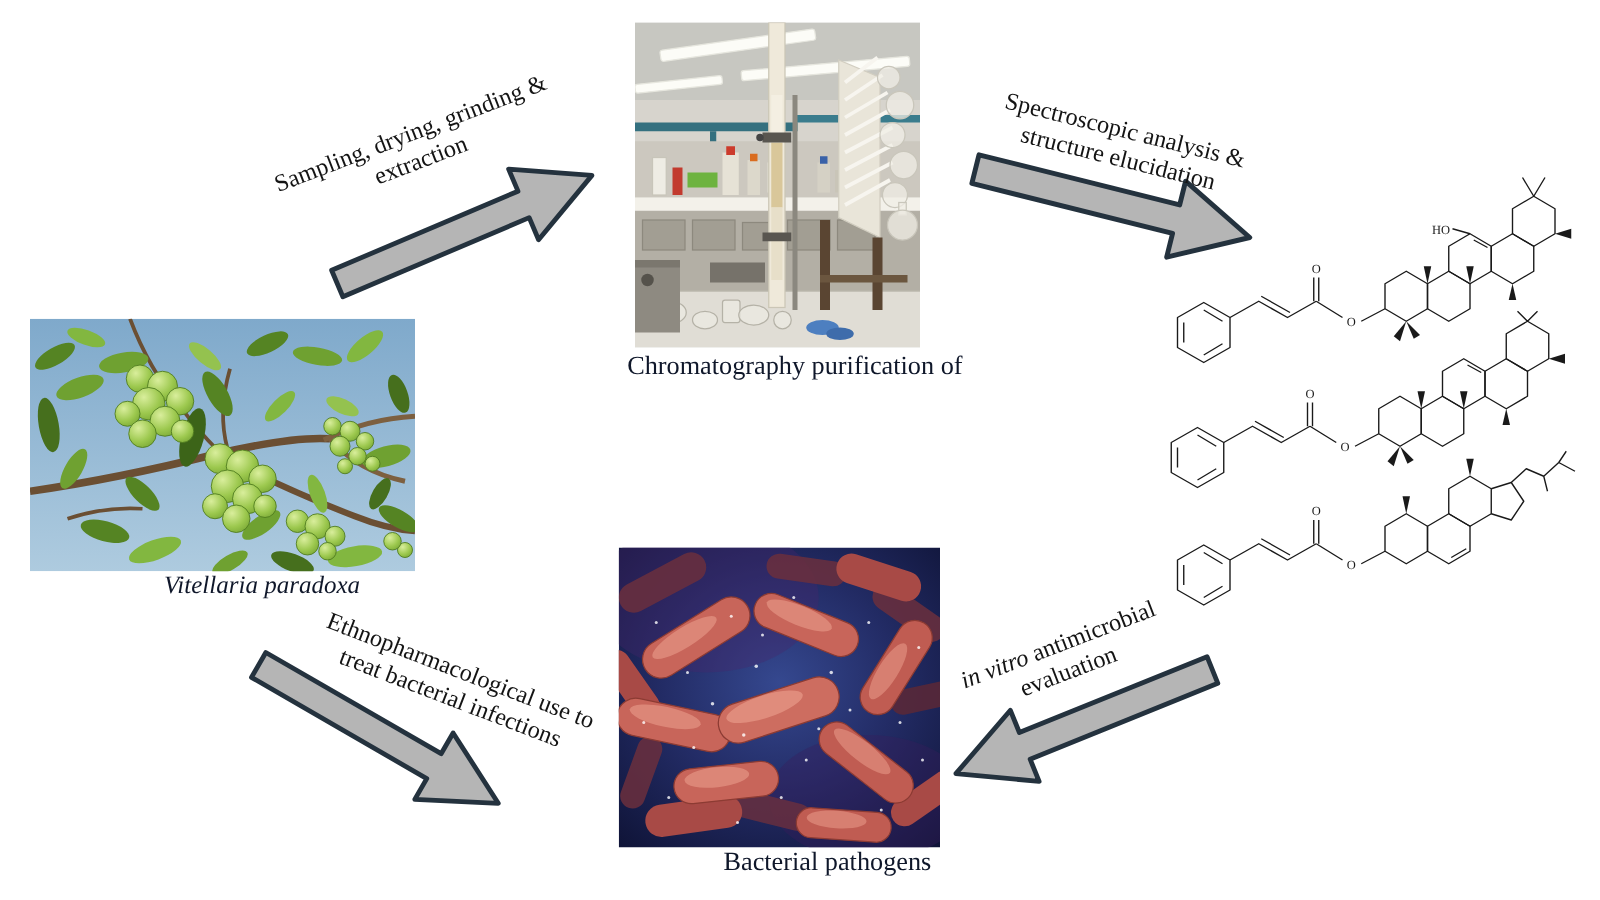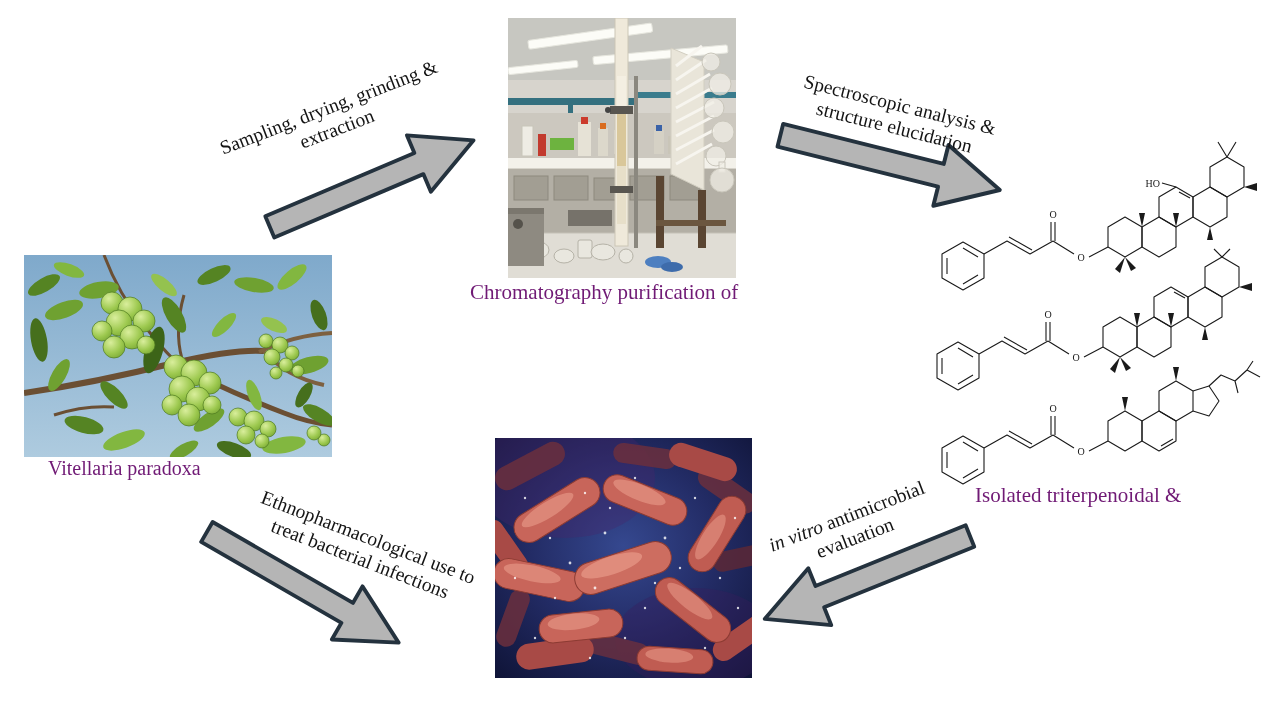--- a/index.html
+++ b/index.html
@@ -1,20 +1,20 @@
 <!DOCTYPE html>
 <html><head>
 <meta charset="utf-8">
 <style>
   html,body{margin:0;padding:0;background:#fff;}
   .stage{position:relative;width:1280px;height:720px;background:#ffffff;overflow:hidden;
          font-family:"Liberation Serif","DejaVu Serif",serif;color:#111;}
   .abs{position:absolute;}
-  .caption{position:absolute;text-align:left;font-size:21px;line-height:1.12;color:#701a75;}
-  .caption.italic{font-size:20px;}
+  .caption{position:absolute;text-align:right;font-size:21px;line-height:1.12;color:#0f172a;}
+  .caption.italic{font-style:italic;font-size:20px;}
   .arrow-label{position:absolute;text-align:center;font-size:19.5px;line-height:1.16;
                white-space:nowrap;color:#141414;}
   .arrow-label .it{font-style:italic;}
   svg{display:block;overflow:visible;}
   .molecule text{font-family:"Liberation Serif","DejaVu Serif",serif;font-size:10px;fill:#1a1a1a;}
   .molecule path,.molecule polygon.ring{fill:none;stroke:#1a1a1a;stroke-width:1.1;stroke-linejoin:round;}
   .molecule polygon.wedge{fill:#1a1a1a;stroke:none;}
   .blockarrow polygon{fill:#b5b5b5;stroke:#24323e;stroke-width:4;stroke-linejoin:round;}
 </style>
 </head>
@@ -290,20 +290,21 @@
         <circle cx="240" cy="80" r="1.2"></circle>
           <circle cx="20" cy="140" r="1.2"></circle>
           <circle cx="75" cy="125" r="1.4"></circle>
         <circle cx="160" cy="145" r="1.2"></circle>
           <circle cx="115" cy="70" r="1.2"></circle>
           <circle cx="243" cy="170" r="1.2"></circle>
         <circle cx="95" cy="220" r="1.2"></circle>
       </g>
     </svg>
   </div>
+  <div class="caption" style="left:500px;top:678px;width:245px;">Bacterial pathogens</div>
 
   <div class="abs" style="left:935px;top:108px;width:330px;height:205px;">
     <svg class="molecule" viewBox="0 0 330 205" width="330" height="205">
       <path d="M28 134 L49 146 L49 170 L28 182 L7 170 L7 146 Z M28 140 L43 149 M43 167 L28 176 M12 150 L12 166"></path>
       <path d="M49 146 L72 133 L95 146 L118 133 M74 129 L97 142 M116 133 L116 114 M120 133 L120 114 M118 133 L139 146 M154 149 L173 139"></path>
       <text x="118" y="110" text-anchor="middle">O</text>
       <text x="146" y="153" text-anchor="middle">O</text>
       <path d="M190 109 L207 119 L207 139 L190 149 L173 139 L173 119 Z"></path>
       <path d="M224 109 L241 119 L241 139 L224 149 L207 139 L207 119 Z"></path>
       <path d="M241 79 L258 89 L258 109 L241 119 L224 109 L224 89 Z"></path>
@@ -351,21 +352,20 @@
       <path d="M224 51 L241 61 L241 81 L224 91 L207 81 L207 61 Z"></path>
       <path d="M241 21 L258 31 L258 51 L241 61 L224 51 L224 31 Z"></path>
       <path d="M258 31 L274 26 L284 41 L274 56 L258 51"></path>
       <path d="M226 86 L238 79"></path>
       <path d="M274 26 L286 15 L300 21 L312 10 L325 17 M312 10 L318 1 M300 21 L303 33"></path>
       <polygon class="wedge" points="190,51 187,37 193,37"></polygon>
       <polygon class="wedge" points="241,21 238,7 244,7"></polygon>
     </svg>
   </div>
   <div class="caption" style="left:975px;top:484px;width:280px;">
-    <div>Isolated triterpenoidal &amp;</div>
   </div>
 
   <div class="abs blockarrow" style="left:258px;top:146px;width:230px;height:74px;transform:rotate(-23deg);">
     <svg viewBox="0 0 240 76" width="230" height="74">
         <polygon points="3,26 172,26 172,6 234,38 172,70 172,50 3,50"></polygon>
       </svg>
   </div>
   <div class="abs blockarrow" style="left:774px;top:125px;width:235px;height:76px;transform:rotate(14deg);">
     <svg viewBox="0 0 240 76" width="235" height="76">
         <polygon points="3,26 172,26 172,6 234,38 172,70 172,50 3,50"></polygon>

